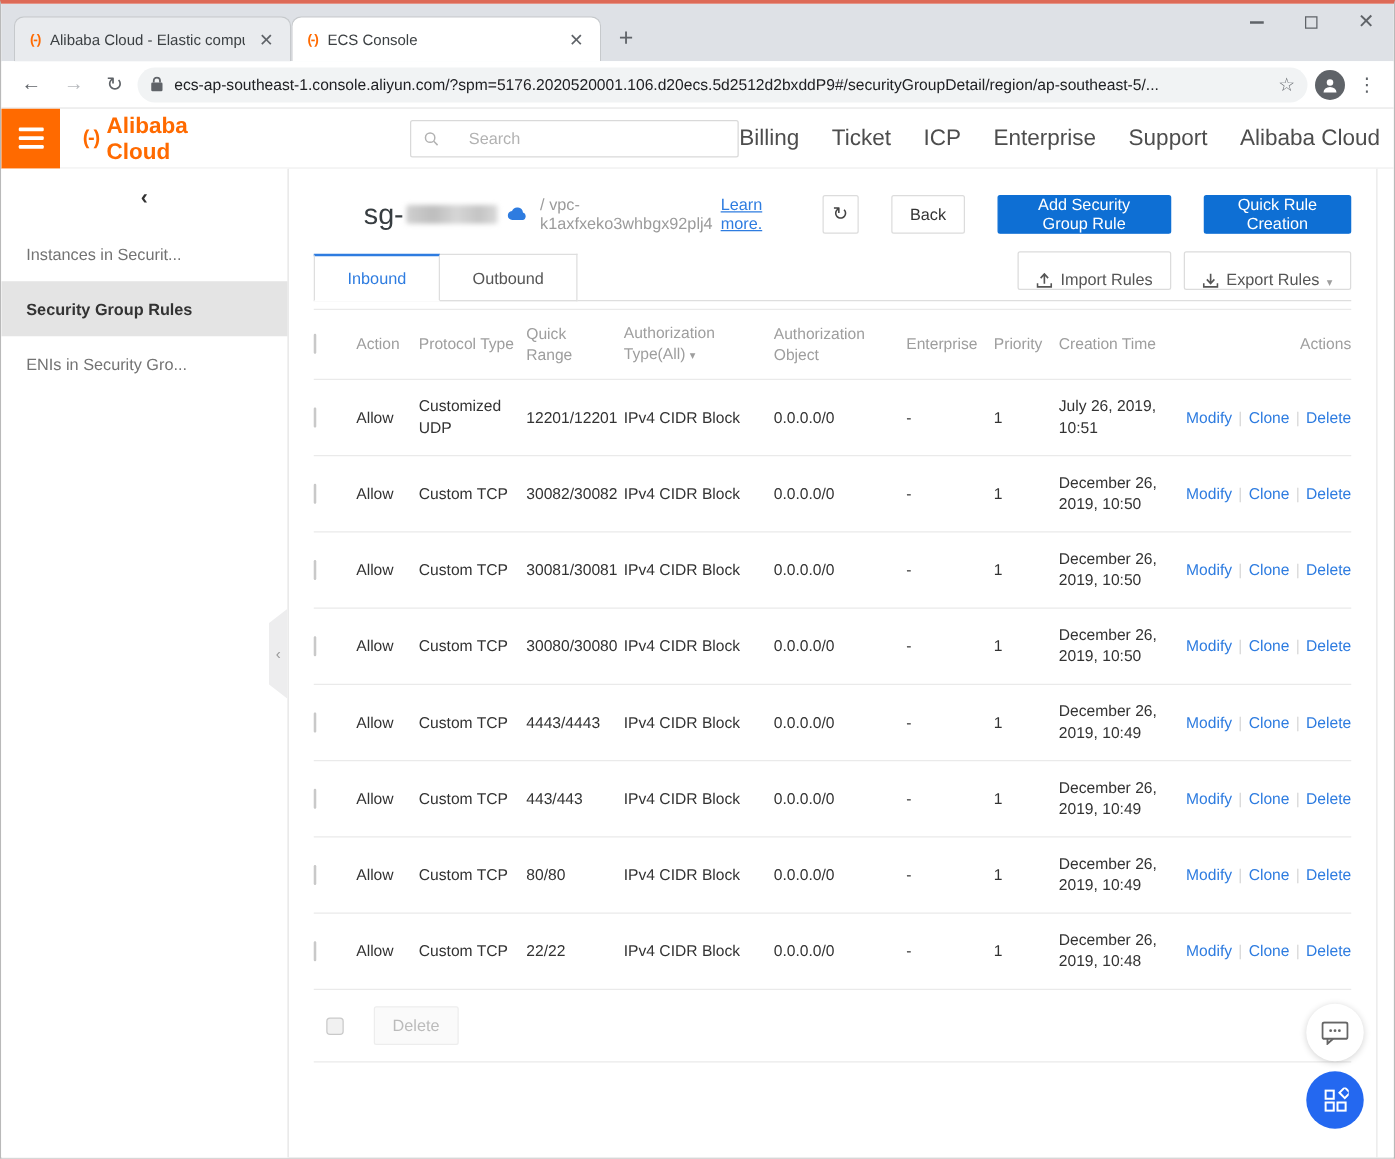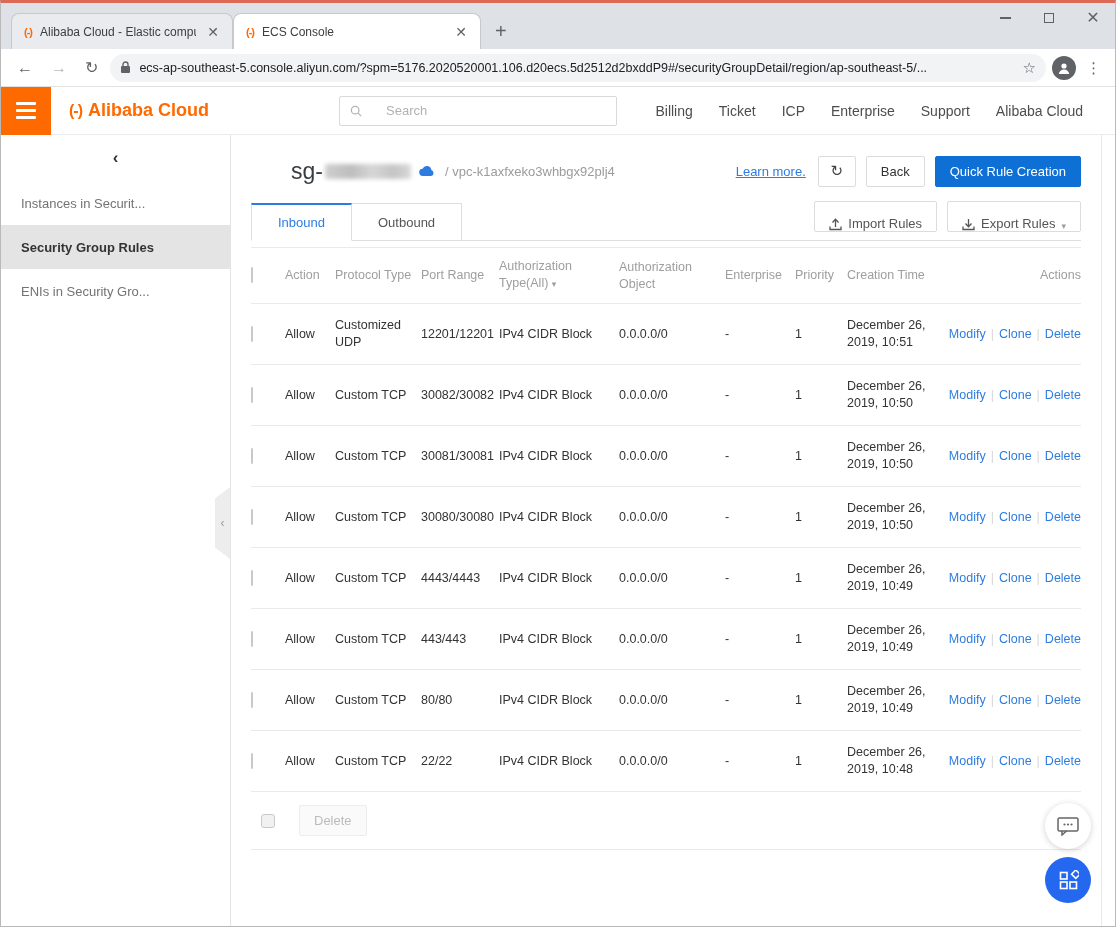--- a/index.html
+++ b/index.html
@@ -42,21 +42,21 @@
   .hamburger { width:50px; height:48px; background:#ff6a00; display:flex; flex-direction:column;
                align-items:center; justify-content:center; gap:4px; }
   .hamburger span { display:block; width:20px; height:3px; background:#fff; border-radius:1px; }
   .brand { display:flex; align-items:center; gap:6px; margin-left:18px; color:#ff6a00; font-weight:bold; font-size:18px; }
   .brand-mark { font-size:16px; letter-spacing:-1px; }
   .search-box { margin-left:130px; width:278px; height:30px; border:1px solid #d9d9d9; border-radius:2px;
                 display:flex; align-items:center; padding:0 10px; gap:24px; color:#aaa; }
   .search-box input { border:none; outline:none; background:transparent; font-size:13px; color:#333; width:100%;
                       font-family:"Liberation Sans", sans-serif; }
   .search-box input::placeholder { color:#b2b2b2; }
-  .nav-right { margin-left:auto; display:flex; align-items:center; gap:26px; padding-right:32px; color:#4d4d4d; font-size:14px; }
+  .nav-right { margin-left:auto; display:flex; align-items:center; gap:26px; padding-right:11px; color:#4d4d4d; font-size:18px; }
   .nav-item { white-space:nowrap; }
   .icon-btn { position:relative; display:flex; align-items:center; }
   .bell-dot { position:absolute; top:-3px; right:-4px; width:6px; height:6px; background:#ff6a00; border-radius:50%; }
   .avatar { width:28px; height:28px; border-radius:50%; overflow:hidden; }
 
   
   .page-body { position:relative; display:flex; height:792px; background:#fff; }
   .sidebar { position:relative; width:230px; border-right:1px solid #e4e4e4; background:#fff; flex-shrink:0; }
   .sidebar-collapse { height:46px; display:flex; align-items:center; justify-content:center;
                       color:#333; font-size:17px; font-weight:bold; }
@@ -68,21 +68,21 @@
 
   .main { flex:1; border-right:1px solid #e8e8e8; padding:14px 20px 0 20px; max-width:871px; }
 
   
   .page-header { display:flex; align-items:center; height:44px; }
   .sg-title { font-size:23px; color:#373d41; font-weight:normal;margin-left:40px; }
   .redacted { display:inline-block; width:86px; height:15px; margin-left:2px; border-radius:2px;
               background:linear-gradient(90deg,#cfcfcf,#bdbdbd 30%,#d6d6d6 55%,#c4c4c4 80%,#d9d9d9); filter:blur(2px); }
   .cloud-edit { margin:0 10px 0 8px; display:flex; }
   .vpc-path { color:#9b9b9b; font-size:13px; }
-  .header-actions { margin-left:auto; display:flex; align-items:center; gap:10px; }
+  .header-actions { margin-left:auto; display:flex; align-items:center; gap:26px; }
   .learn-more { color:#2e7ce0; font-size:13px; margin-right:2px; }
   .btn { display:inline-flex; align-items:center; justify-content:center; gap:6px; border:1px solid #dcdcdc;
          background:#fff; color:#333; font-size:13px; border-radius:2px; padding:0 14px; height:31px; }
   .btn-icon-only { width:38px; padding:0; font-size:15px; color:#444; }
   .btn-primary { background:#0e6fd4; border-color:#0e6fd4; color:#fff; }
   .btn-light { color:#555;align-items:flex-end; }
   .btn-disabled { color:#bbb; background:#fafafa; border-color:#ededed; }
 
   
   .tabs-row { margin-top:8px; display:flex; align-items:flex-end; border-bottom:1px solid #dedede; height:40px; }
@@ -146,21 +146,21 @@
 
   <div class="addressbar">
     <span class="nav-arrow">←</span>
     <span class="nav-arrow disabled">→</span>
     <span class="nav-arrow">↻</span>
     <div class="omnibox">
       <svg width="11" height="13" viewBox="0 0 11 13">
         <rect x="1" y="5" width="9" height="7" rx="1" fill="#5f6368"></rect>
         <path d="M3 5 V3.5 a2.5 2.5 0 0 1 5 0 V5" fill="none" stroke="#5f6368" stroke-width="1.4"></path>
       </svg>
-      <span class="url-text">ecs-ap-southeast-5.console.aliyun.com/?spm=5176.2020520001.106.d20ecs.5d2512d2bxddP9#/securityGroupDetail/region/ap-southeast-5/...</span>
+      <span class="url-text">ecs-ap-southeast-1.console.aliyun.com/?spm=5176.2020520001.106.d20ecs.5d2512d2bxddP9#/securityGroupDetail/region/ap-southeast-5/...</span>
       <span class="star">☆</span>
     </div>
     <div class="profile-btn">
       <svg width="14" height="14" viewBox="0 0 14 14">
         <circle cx="7" cy="5" r="2.6" fill="#fff"></circle>
           <path d="M1.8 13 a5.2 4.4 0 0 1 10.4 0" fill="#fff"></path>
       </svg>
     </div>
     <span class="kebab">⋮</span>
   </div>
@@ -227,20 +227,21 @@
             <path d="M4 11 a3.6 3.6 0 0 1 -.4-7.2 A4.6 4.6 0 0 1 12.4 5 A3.1 3.1 0 0 1 12 11 z" fill="#2e7ce0"></path>
           </svg>
         </span>
         <span class="vpc-path">/ vpc-k1axfxeko3whbgx92plj4</span>
         <div class="header-actions">
           <a class="learn-more" href="#">Learn more.</a>
           <button class="btn btn-icon-only">
               <span>↻</span>
             </button>
           <button class="btn">Back</button>
+          <button class="btn btn-primary">Add Security Group Rule</button>
           <button class="btn btn-primary">Quick Rule Creation</button>
         </div>
       </div>
 
       <div class="tabs-row">
         <div class="ctab active">Inbound</div>
         <div class="ctab">Outbound</div>
         <div class="tabs-spacer"></div>
         <div class="tab-btns">
           <button class="btn btn-light">
@@ -259,21 +260,21 @@
             <span class="caret">▾</span>
           </button>
         </div>
       </div>
 
       <div class="rules-table">
         <div class="t-row t-head">
           <div class="t-cell c-cb"><span class="checkbox"></span></div>
           <div class="t-cell c-action">Action</div>
           <div class="t-cell c-proto">Protocol Type</div>
-          <div class="t-cell c-port">Port Range</div>
+          <div class="t-cell c-port">Quick Range</div>
           <div class="t-cell c-authtype">
             <span>Authorization Type(All)</span>
             <span class="caret">▾</span>
           </div>
           <div class="t-cell c-authobj">Authorization Object</div>
           <div class="t-cell c-desc">Enterprise</div>
           <div class="t-cell c-pri">Priority</div>
           <div class="t-cell c-created">Creation Time</div>
           <div class="t-cell c-actions">Actions</div>
         </div>
@@ -282,21 +283,21 @@
 
             <div class="t-row t-data">
               <div class="t-cell c-cb"><span class="checkbox"></span></div>
               <div class="t-cell c-action">Allow</div>
               <div class="t-cell c-proto">Customized UDP</div>
               <div class="t-cell c-port">12201/12201</div>
               <div class="t-cell c-authtype">IPv4 CIDR Block</div>
               <div class="t-cell c-authobj">0.0.0.0/0</div>
               <div class="t-cell c-desc">-</div>
               <div class="t-cell c-pri">1</div>
-              <div class="t-cell c-created">December 26, 2019, 10:51</div>
+              <div class="t-cell c-created">July 26, 2019, 10:51</div>
               <div class="t-cell c-actions">
                 <a class="link" href="#">Modify</a><span class="sep">|</span><a class="link" href="#">Clone</a><span class="sep">|</span><a class="link" href="#">Delete</a>
               </div>
             </div>
 
             <div class="t-row t-data">
               <div class="t-cell c-cb"><span class="checkbox"></span></div>
               <div class="t-cell c-action">Allow</div>
               <div class="t-cell c-proto">Custom TCP</div>
               <div class="t-cell c-port">30082/30082</div>

